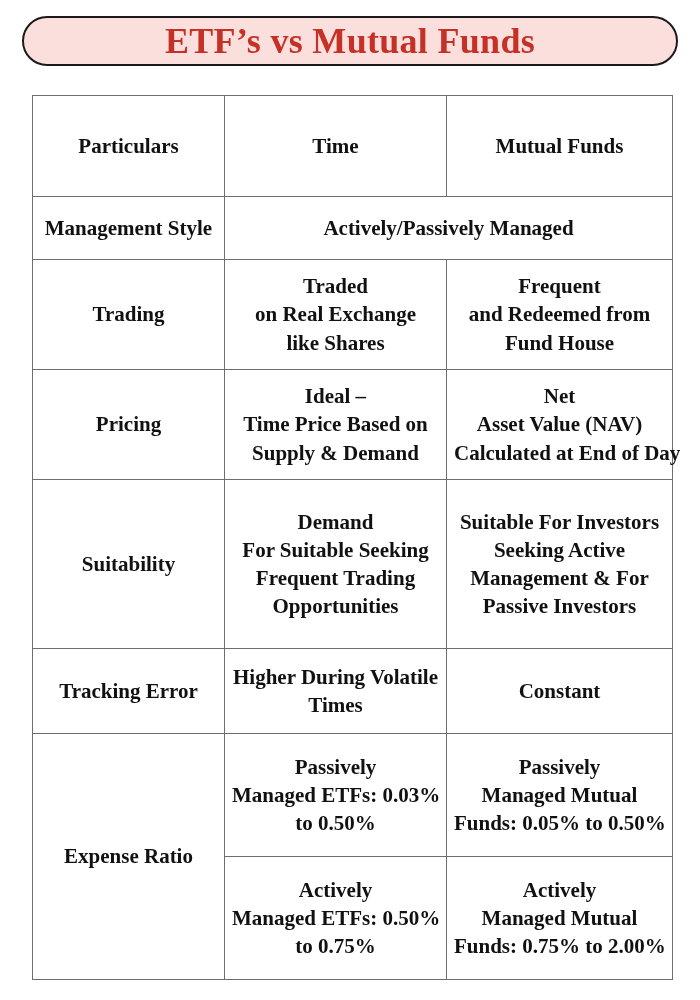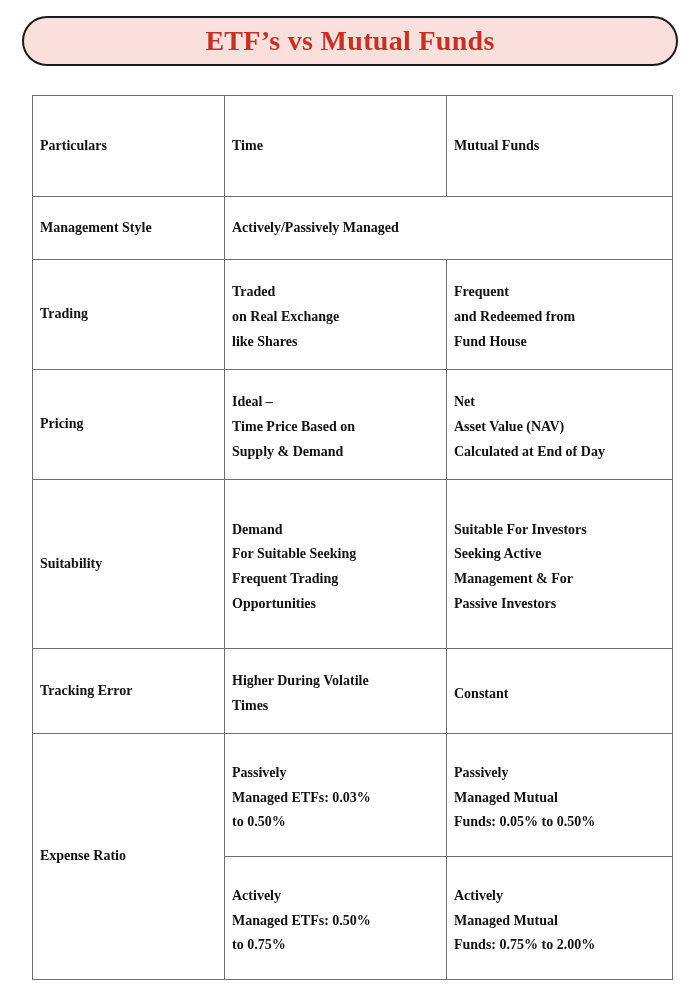--- a/index.html
+++ b/index.html
@@ -25,43 +25,43 @@
     height: 50px;
     box-sizing: border-box;
     background: #FBDFDD;
     border: 2.5px solid #1a1a1a;
     border-radius: 26px;
     display: flex;
     align-items: center;
     justify-content: center;
   }
   #title-text {
-    font-size: 28px;
+    font-size: 36px;
     font-weight: bold;
     color: #C63127;
     letter-spacing: 0.3px;
     line-height: 1;
     text-align: center;
   }
 
   
   #comparison-table {
     position: absolute;
     left: 32px;
     top: 95px;
     width: 640px;
     border-collapse: collapse;
     table-layout: fixed;
   }
   #comparison-table td {
     border: 1.4px solid #6e6e6e;
-    text-align: left;
+    text-align: center;
     vertical-align: middle;
     padding: 6px 7px;
-    font-size: 14px;
+    font-size: 21px;
     font-weight: bold;
     line-height: 1.34;
     color: #111111;
   }
   .col-label { width: 192px; }
   .col-etf   { width: 222px; }
   .col-mf    { width: 226px; }
 
   td.label-cell {
     color: #C63127;
@@ -71,21 +71,21 @@
 
   tr.r-head td  { height: 88px; }
   tr.r-mgmt td  { height: 50px; }
   tr.r-trad td  { height: 97px; }
   tr.r-pric td  { height: 97px; }
   tr.r-suit td  { height: 156px; }
   tr.r-trak td  { height: 72px; }
   tr.r-exp1 td  { height: 110px; }
   tr.r-exp2 td  { height: 110px; }
 
-  .line { display: block; white-space: nowrap; margin-top: 6px; }
+  .line { display: block; white-space: nowrap; }
 
   
   #footer {
     position: absolute;
     left: 0;
     top: 900px;
     width: 700px;
     height: 100px;
   }
 </style>

